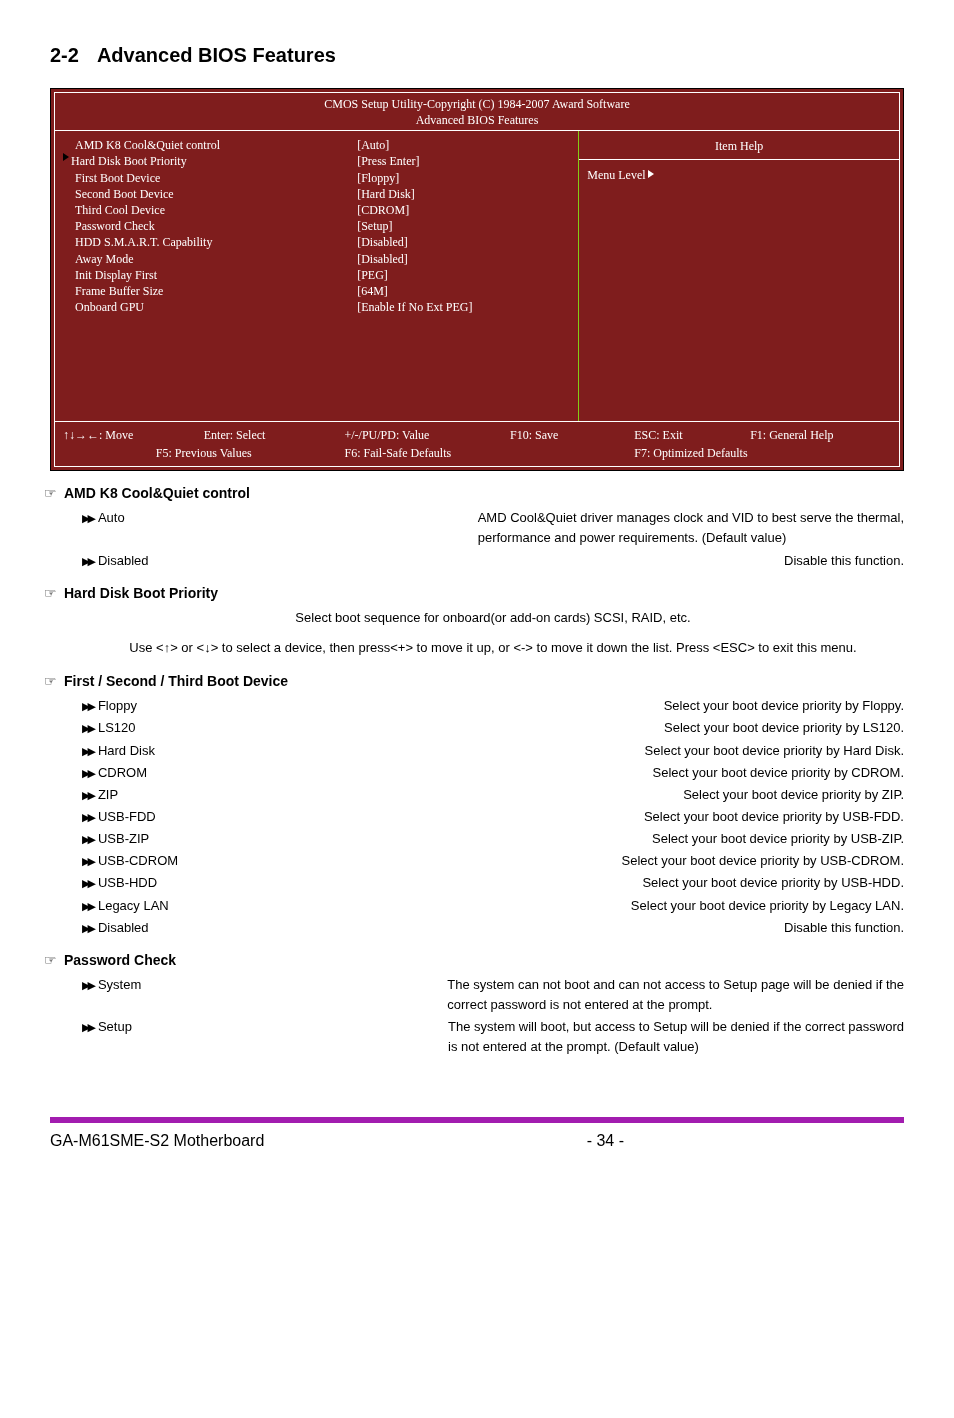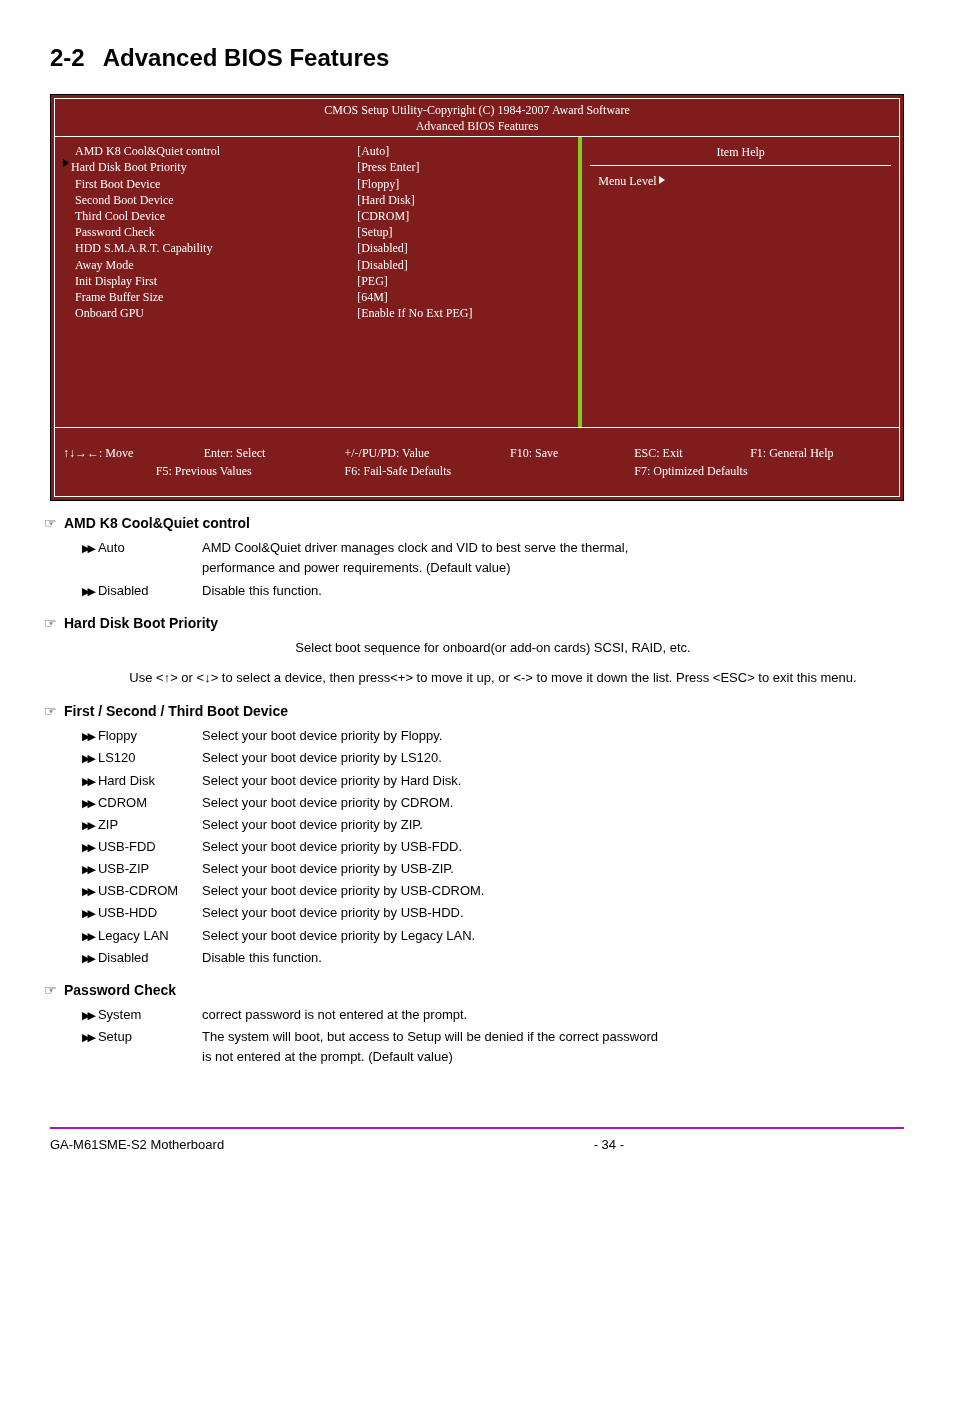--- a/index.html
+++ b/index.html
@@ -9,21 +9,21 @@
   }
   body {
     font-family: Arial, Helvetica, sans-serif;
     background: #fff;
     width: 954px;
     padding: 40px 50px 20px 50px;
     font-size: 13px;
     line-height: 1.5;
   }
   .section-title {
-    font-size: 24px;
+    font-size: 20px;
     font-weight: bold;
     margin-bottom: 18px;
     font-family: Arial, sans-serif;
   }
   .section-num {
     margin-right: 18px;
   }
   .bios-screen {
     background: #7f1d1d;
     color: #fff;
@@ -52,30 +52,30 @@
     display: flex;
   }
   .bios-labels {
     flex: 0 0 58%;
   }
   .bios-values {
     flex: 1;
   }
   .bios-right {
     flex: 1;
-    border-left: 4px solid #84cc16;
-    padding: 6px 16px;
+    border-left: 1px solid #84cc16;
+    padding: 6px 8px;
   }
   .bios-row {
     display: flex;
     line-height: 1.35;
   }
   .bios-footer {
     border-top: 1px solid #fff;
-    padding: 16px 8px;
+    padding: 4px 8px;
   }
   .foot-row {
     display: flex;
   }
   .foot-cell {
     flex: 1;
   }
   .help-title {
     text-align: center;
     border-bottom: 1px solid #fff;
@@ -115,43 +115,44 @@
     display: inline-block;
     width: 20px;
     margin-left: -20px;
     font-weight: normal;
   }
   .sub-row {
     display: flex;
     margin-left: 32px;
     margin-bottom: 2px;
     line-height: 1.55;
+    justify-content: space-between;
   }
   .sub-label {
     flex: 0 0 120px;
   }
   .dbl-tri {
     display: inline-block;
     font-size: 11px;
     margin-right: 1px;
     letter-spacing: -3px;
     padding-right: 4px;
   }
   .para {
     margin-left: 32px;
     margin-bottom: 10px;
     line-height: 1.6;
     text-align: center;
   }
   .page-footer {
-    border-top: 2px solid #a21caf;
+    border-top: 6px solid #a21caf;
     margin-top: 60px;
     padding-top: 6px;
     display: flex;
-    font-size: 13px;
+    font-size: 16px;
   }
   .pf-left { flex: 1; }
   .pf-center { flex: 0 0 auto; margin-right: 280px;}
   .indent-label {
     padding-left: 12px;
   }
 </style>
 </head>
 <body>
 
@@ -303,20 +304,21 @@
     </div>
   <div class="sub-row">
       <div class="sub-label"><span class="dbl-tri">▶▶</span><span>Disabled</span></div>
       <div>Disable this function.</div>
     </div>
 
   <div class="item-head"><span class="hand">☞</span><span>Password Check</span></div>
   <div class="sub-row">
     <div class="sub-label"><span class="dbl-tri">▶▶</span><span>System</span></div>
     <div>
+      <div>The system can not boot and can not access to Setup page will be denied if the</div>
       <div>correct password is not entered at the prompt.</div>
     </div>
   </div>
   <div class="sub-row">
     <div class="sub-label"><span class="dbl-tri">▶▶</span><span>Setup</span></div>
     <div>
       <div>The system will boot, but access to Setup will be denied if the correct password</div>
       <div>is not entered at the prompt. (Default value)</div>
     </div>
   </div>

